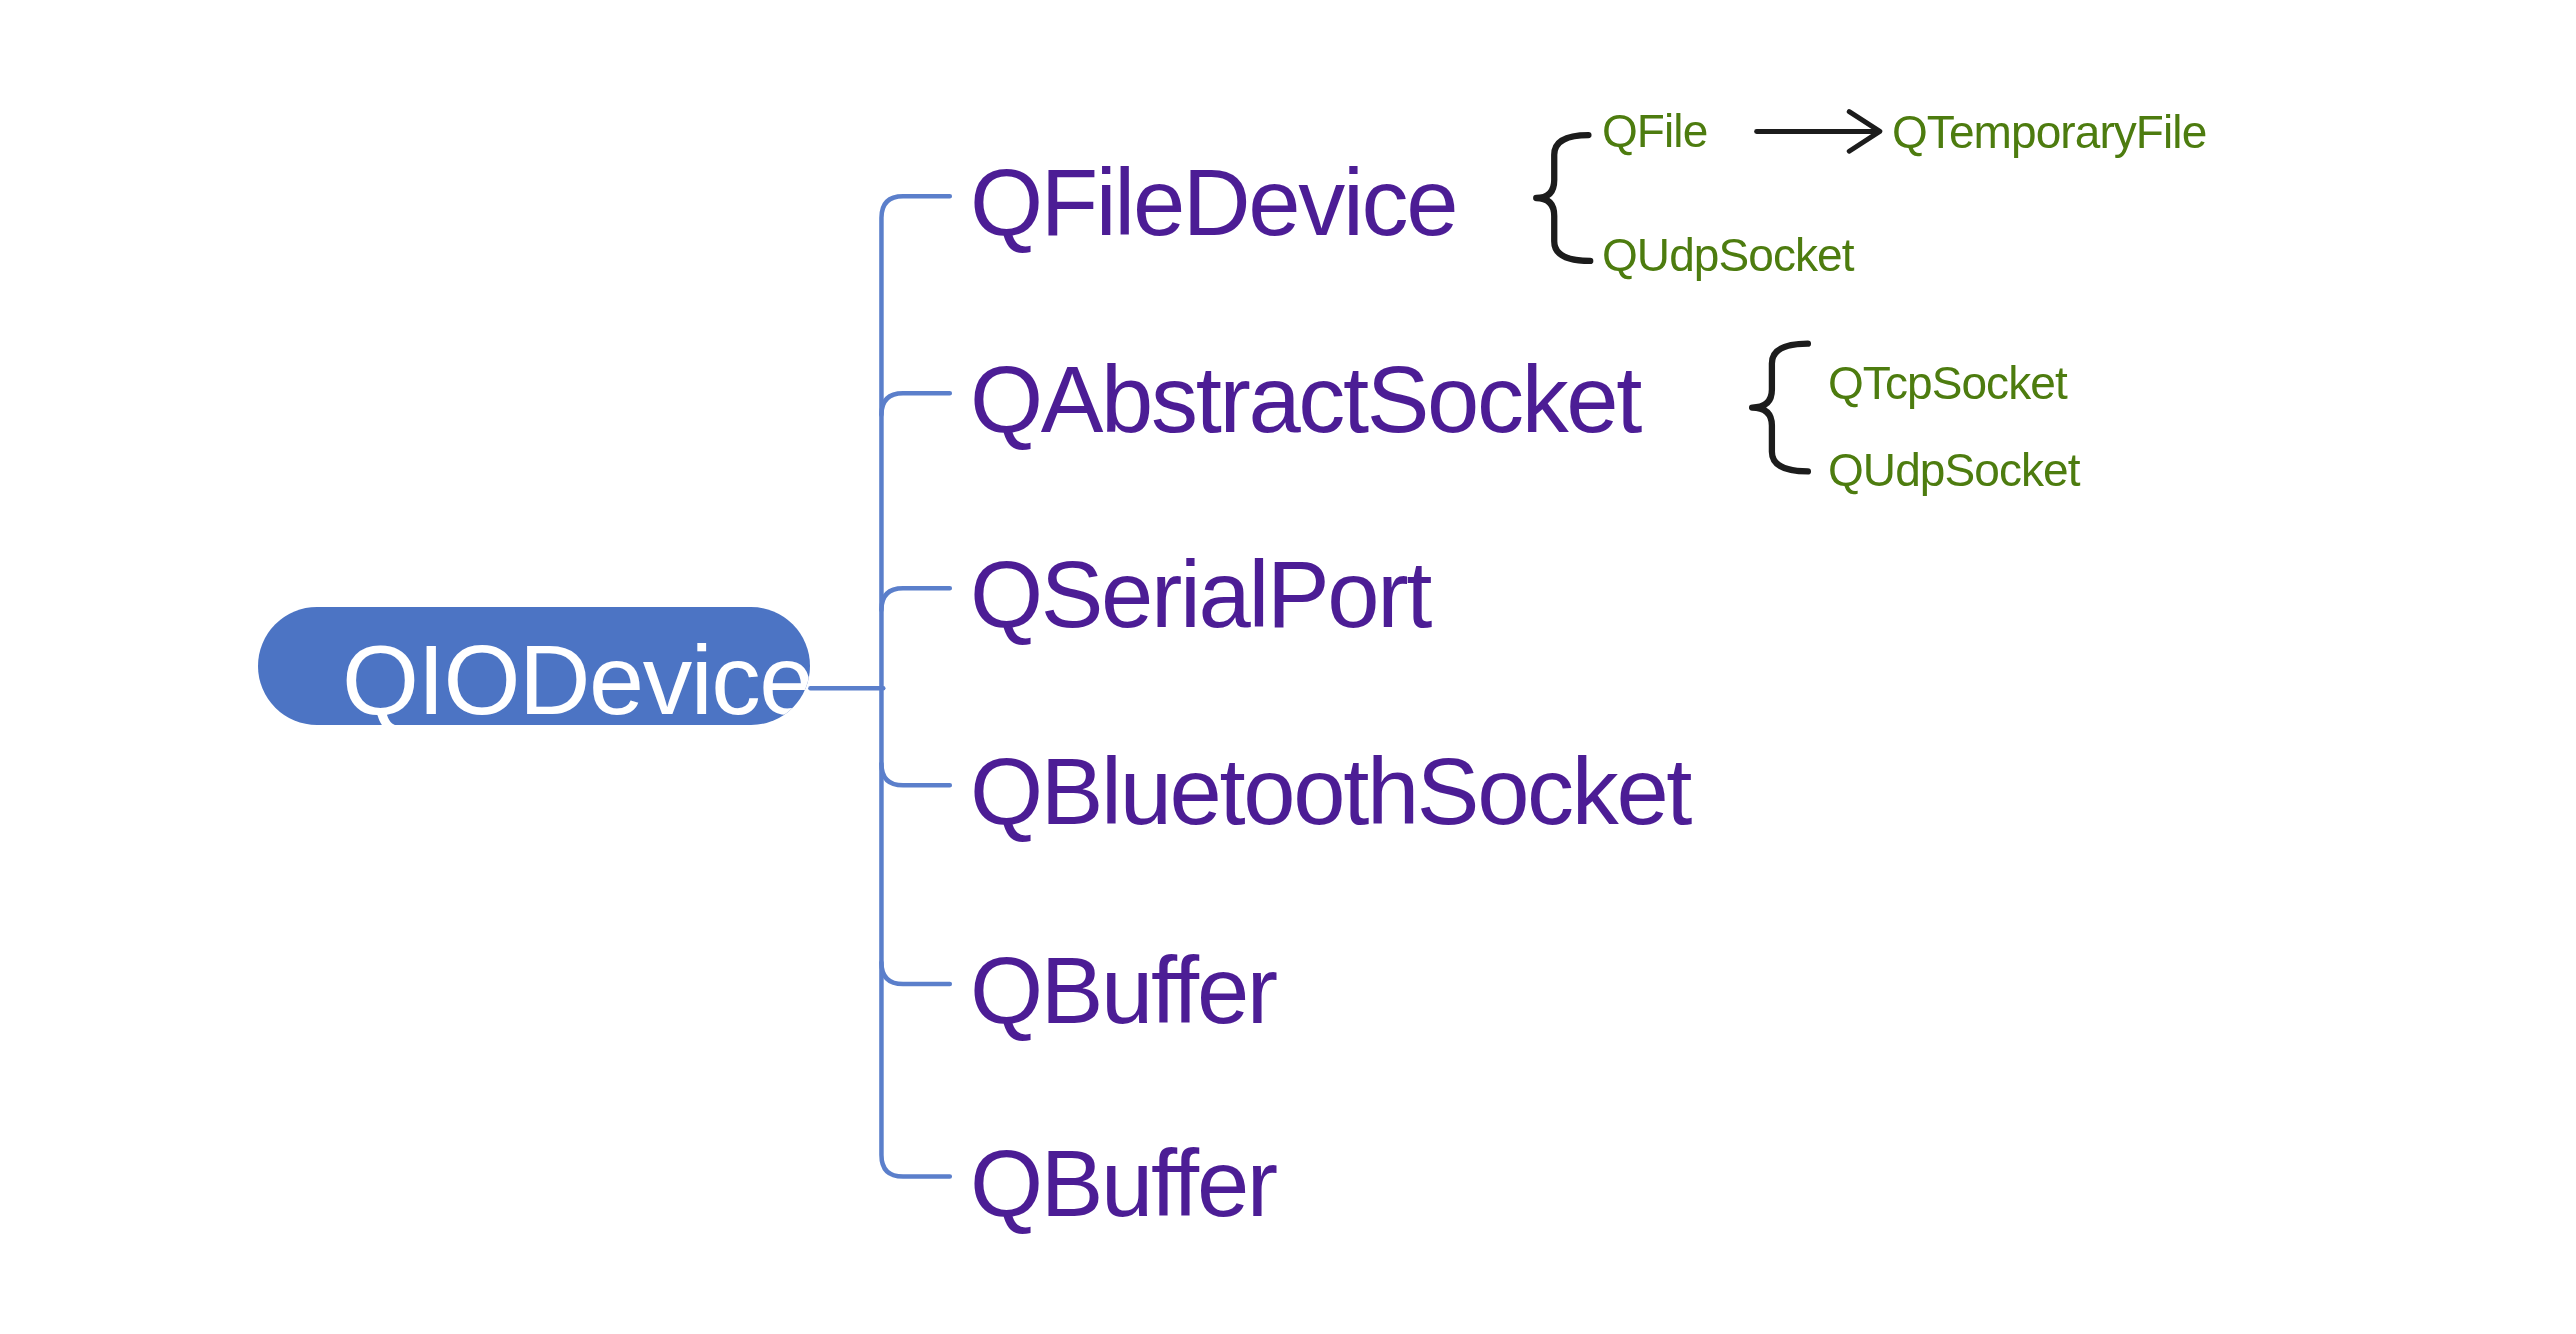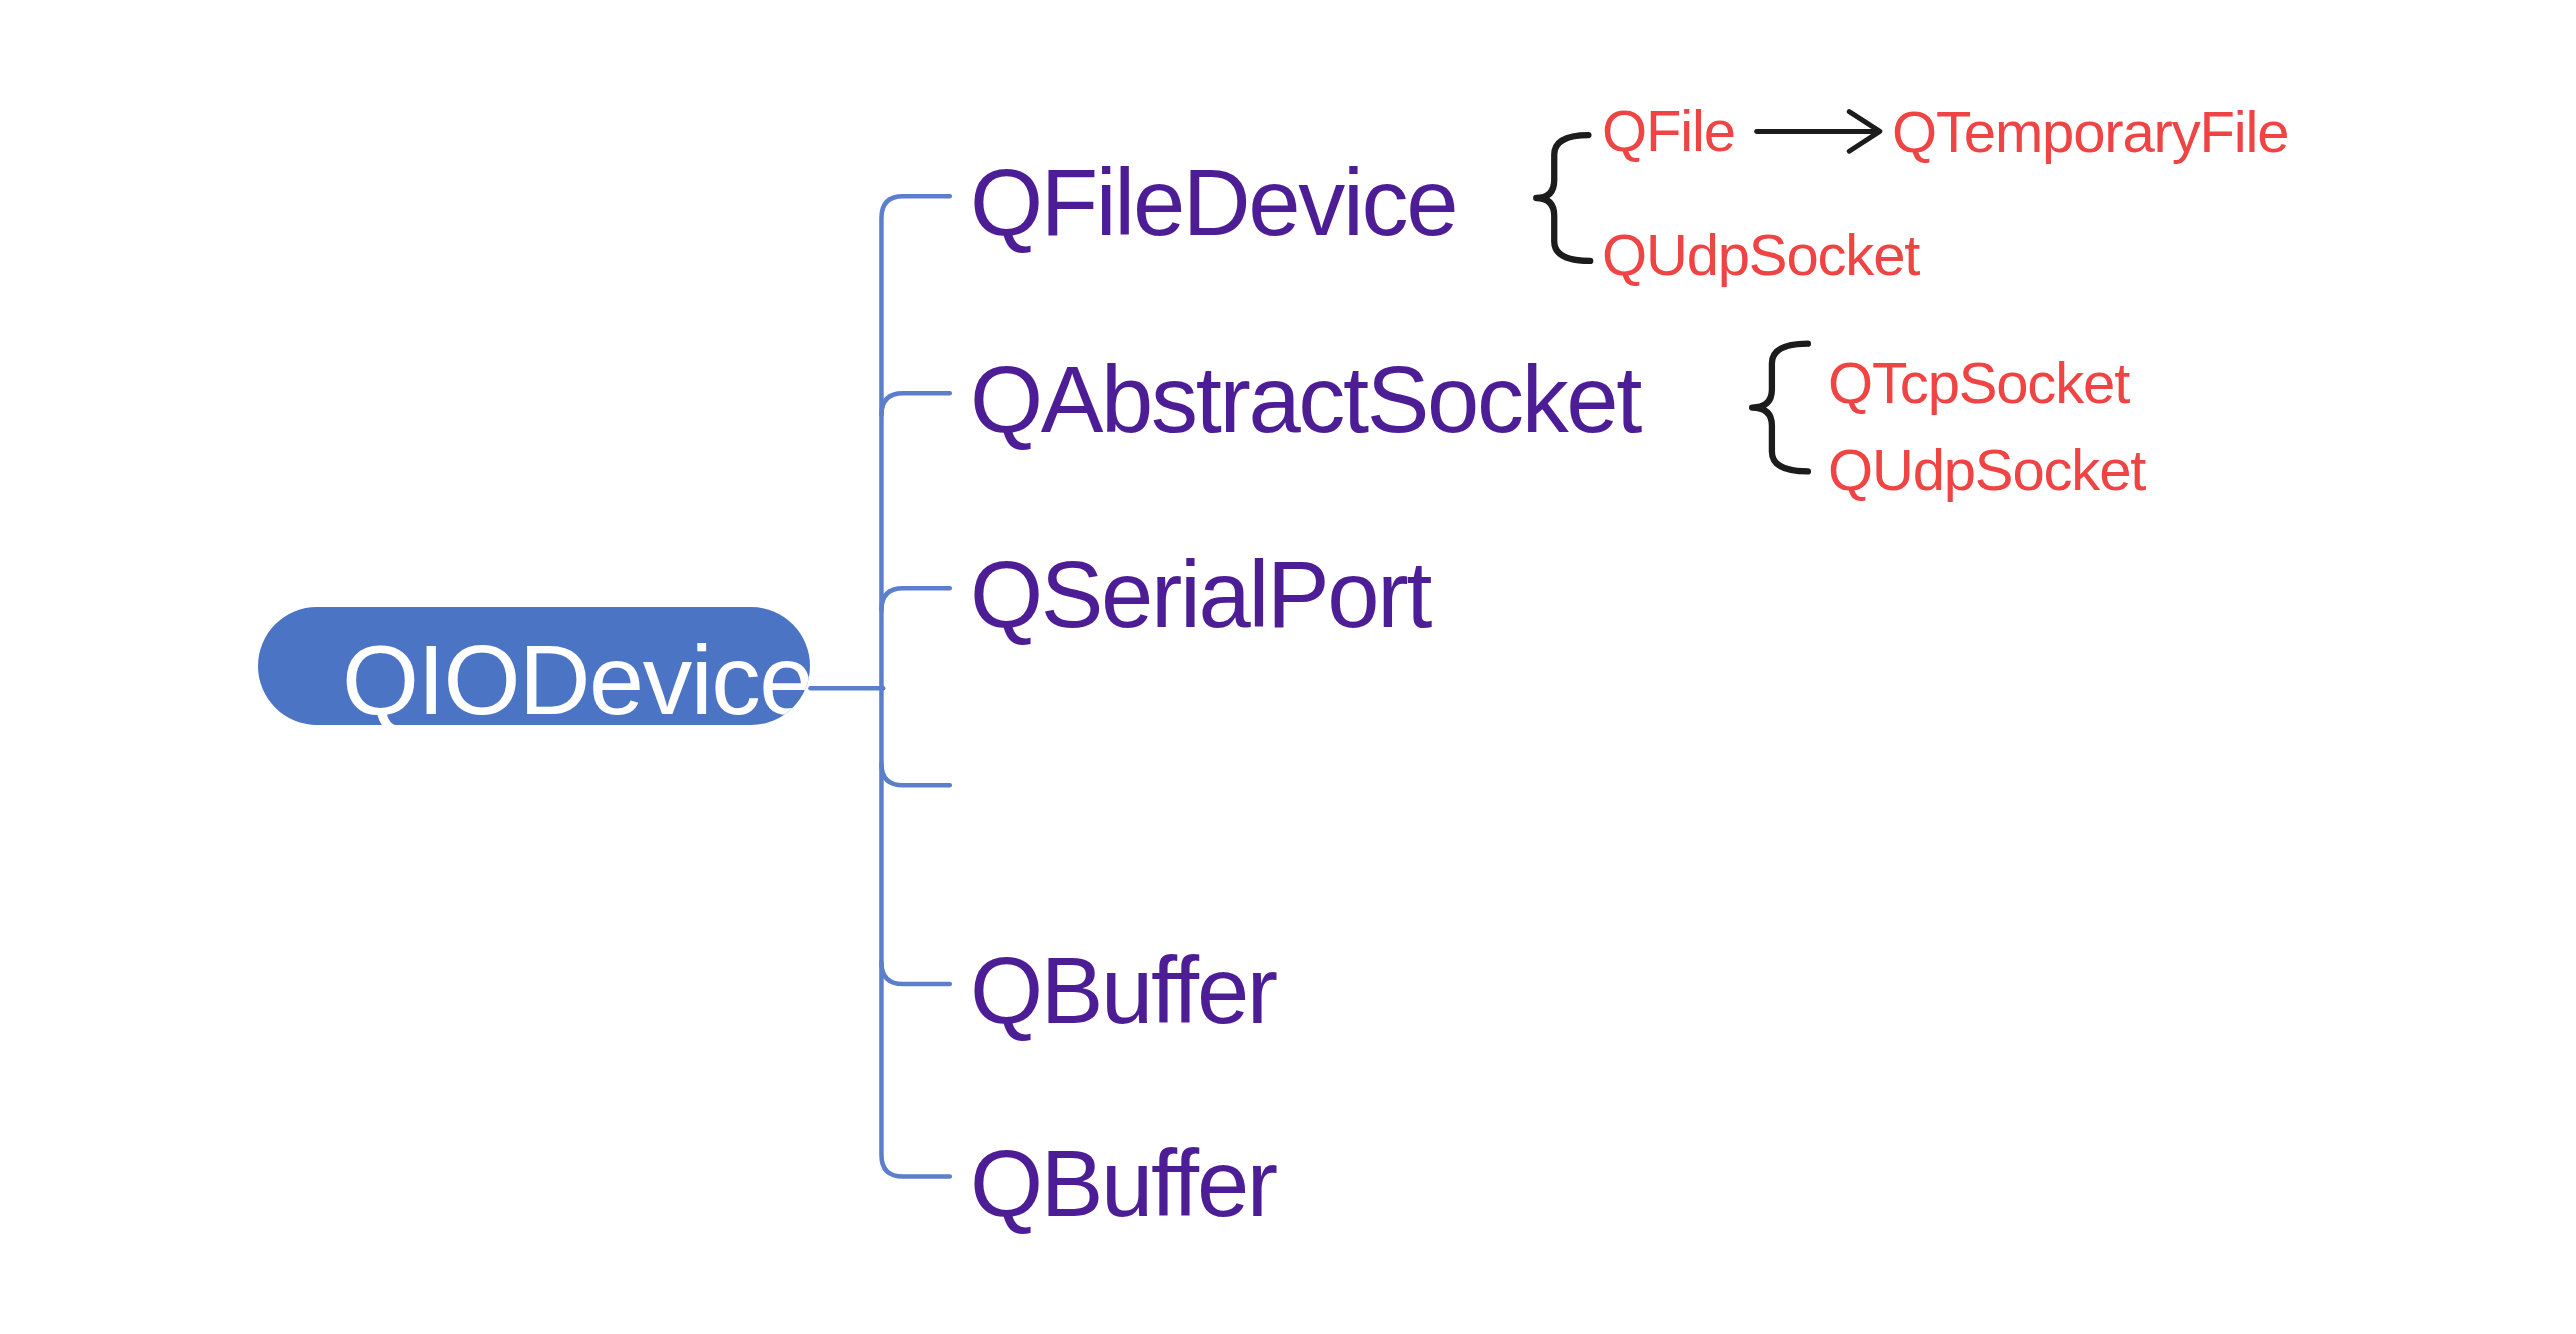--- a/index.html
+++ b/index.html
@@ -50,22 +50,22 @@
     transform: translateY(-50%);
     color: #4c1d95;
     font-size: 94px;
     letter-spacing: -0.025em;
     white-space: nowrap;
     line-height: 1;
   }
   .label-sub {
     position: absolute;
     transform: translateY(-50%);
-    color: #ef4444;
-    font-size: 58px;
+    color: #4d7c0f;
+    font-size: 46px;
     letter-spacing: -0.02em;
     white-space: nowrap;
     line-height: 1;
   }
 </style>
 </head>
 <body>
 
 <div class="canvas">
 
@@ -96,20 +96,21 @@
     </g>
   </svg>
 
   <div class="root-node">
     <span>QIODevice</span>
   </div>
 
   <div class="label-main" style="left:970px; top:203px;">QFileDevice</div>
   <div class="label-main" style="left:970px; top:595px;">QSerialPort</div>
   <div class="label-main" style="left:970px; top:400px;">QAbstractSocket</div>
+  <div class="label-main" style="left:970px; top:792px;">QBluetoothSocket</div>
   <div class="label-main" style="left:970px; top:991px;">QBuffer</div>
   <div class="label-main" style="left:970px; top:1184px;">QBuffer</div>
 
   <div class="label-sub" style="left:1602px; top:131px;">QFile</div>
   <div class="label-sub" style="left:1892px; top:132px;">QTemporaryFile</div>
   <div class="label-sub" style="left:1602px; top:255px;">QUdpSocket</div>
 
   <div class="label-sub" style="left:1828px; top:354px;margin-top:29px;">QTcpSocket</div>
   <div class="label-sub" style="left:1828px; top:470px;">QUdpSocket</div>
 

